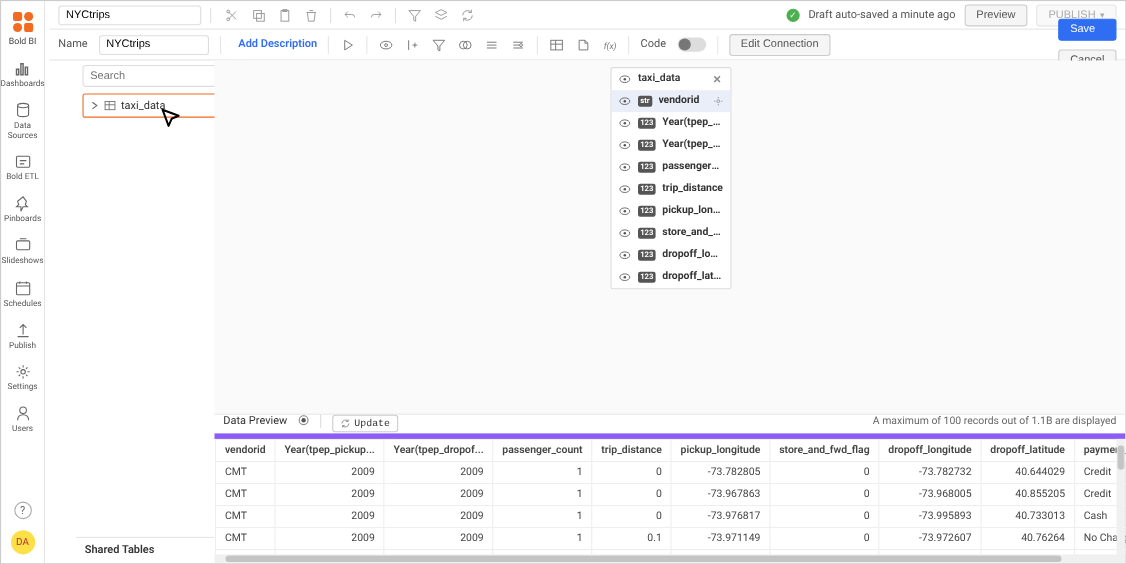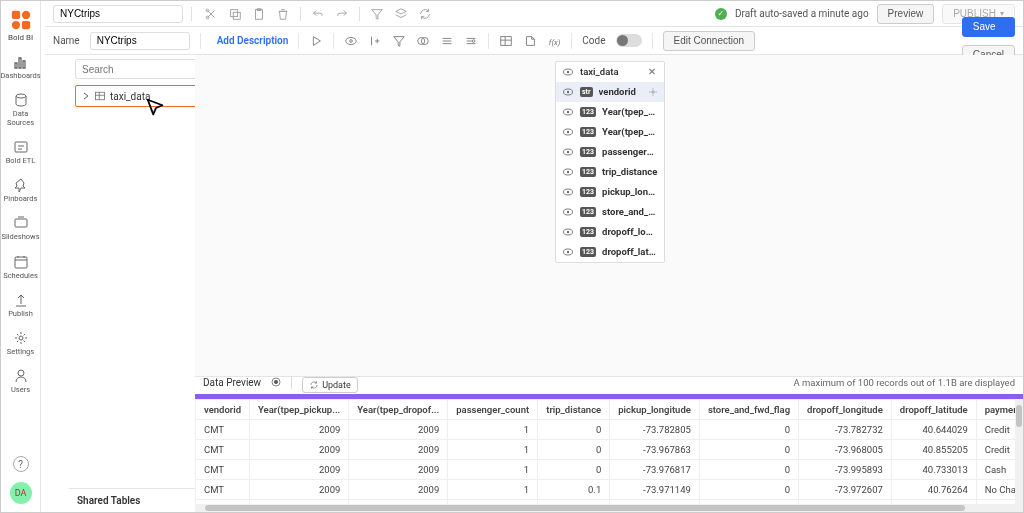--- a/index.html
+++ b/index.html
@@ -6,21 +6,21 @@
 body { font-family: -apple-system, "Segoe UI", Roboto, Arial, sans-serif; font-size: 11px; color: #333; background: #fff; width: 1024px; height: 513px; overflow: hidden; border: 1px solid #ccc; position: relative; }
 
 
 .rail { position: absolute; left: 0; top: 0; bottom: 0; width: 40px; border-right: 1px solid #e5e5e5; display: flex; flex-direction: column; align-items: center; padding-top: 4px; }
 .rail .logo { width: 22px; height: 22px; margin: 4px 0 2px; }
 .rail .logo-text { font-size: 8px; color: #444; margin-bottom: 6px; }
 .rail .rail-item { display: flex; flex-direction: column; align-items: center; gap: 2px; padding: 6px 0; width: 100%; color: #555; cursor: pointer; }
 .rail .rail-item svg, .rail .rail-item .ric { width: 16px; height: 16px; }
 .rail .rail-item span.lbl { font-size: 7.5px; text-align: center; line-height: 1.1; }
 .rail .spacer { flex: 1; }
-.rail .avatar { width: 22px; height: 22px; border-radius: 50%; background: #86efac; color: #a33; font-size: 9px; display: flex; align-items: center; justify-content: center; margin-bottom: 8px; }
+.rail .avatar { width: 22px; height: 22px; border-radius: 50%; background: #fde047; color: #a33; font-size: 9px; display: flex; align-items: center; justify-content: center; margin-bottom: 8px; }
 .rail .help { width: 16px; height: 16px; border: 1px solid #aaa; border-radius: 50%; display: flex; align-items: center; justify-content: center; font-size: 10px; color: #666; margin-bottom: 10px; }
 
 
 .topbar { position: absolute; left: 44px; right: 0; top: 0; height: 26px; border-bottom: 1px solid #e5e5e5; display: flex; align-items: center; padding: 0 8px; gap: 8px; }
 .topbar .title-input { width: 130px; height: 18px; border: 1px solid #ddd; border-radius: 3px; padding: 0 6px; font-size: 10px; }
 .topbar .ticons { display: flex; align-items: center; gap: 10px; margin-left: 4px; }
 .topbar .ticon { width: 14px; height: 14px; display: flex; align-items: center; justify-content: center; color: #888; cursor: pointer; }
 .topbar .sep { width: 1px; height: 14px; background: #e0e0e0; }
 .topbar .right { margin-left: auto; display: flex; align-items: center; gap: 8px; }
 .status-dot { width: 12px; height: 12px; border-radius: 50%; background: #4caf50; display: flex; align-items: center; justify-content: center; color: #fff; font-size: 8px; }
@@ -60,21 +60,21 @@
 .panel .ph.selected { background: #e9eef9; }
 .panel .ph .eye { width: 12px; height: 12px; }
 .panel .ph .badge { font-size: 7px; background: #555; color: #fff; padding: 1px 2px; border-radius: 2px; }
 .panel .ph .fname { flex: 1; white-space: nowrap; overflow: hidden; text-overflow: ellipsis; }
 .panel .ph .close, .panel .ph .gear { width: 10px; color: #888; }
 
 
 .preview { position: absolute; left: 194px; right: 0; bottom: 0; height: 136px; border-top: 1px solid #e5e5e5; display: flex; flex-direction: column; background: #fff; }
 .preview .phdr { height: 22px; display: flex; align-items: flex-start; padding: 0 8px; gap: 10px; font-size: 10px; border-bottom: 5px solid #8b5cf6; }
 .preview .phdr .right { margin-left: auto; color: #666; font-size: 9.5px; }
-.update-btn { height: 16px; border: 1px solid #ccc; border-radius: 3px; padding: 0 6px; font-size: 9px; background: #fff; display: flex; align-items: center; gap: 3px; cursor: pointer; }
+.update-btn { height: 16px; border: 1px solid #ccc; border-radius: 3px; padding: 0 6px; font-size: 9px; background: #fff; display: flex; align-items: center; gap: 3px; cursor: pointer; font-family: Liberation Mono, monospace; }
 .table-wrap { flex: 1; overflow: auto; }
 table { border-collapse: collapse; width: 100%; min-width: 820px; }
 th, td { border: 1px solid #eee; padding: 4px 8px; font-size: 9.5px; text-align: left; white-space: nowrap; }
 th { background: #fff; font-weight: 600; color: #444; height: 20px; }
 td { height: 18px; color: #444; }
 .num { text-align: right; }
 .hscroll { height: 8px; background: #f0f0f0; position: relative; }
 .hscroll .thumb { position: absolute; left: 10px; width: 760px; top: 1px; height: 6px; background: #c4c4c4; border-radius: 3px; }
 .vstrip { position: absolute; right: 0; top: 22px; bottom: 8px; width: 8px; background: #f0f0f0; }
 .vstrip .thumb { position: absolute; top: 6px; left: 1px; width: 6px; height: 22px; background: #c4c4c4; border-radius: 3px; }

